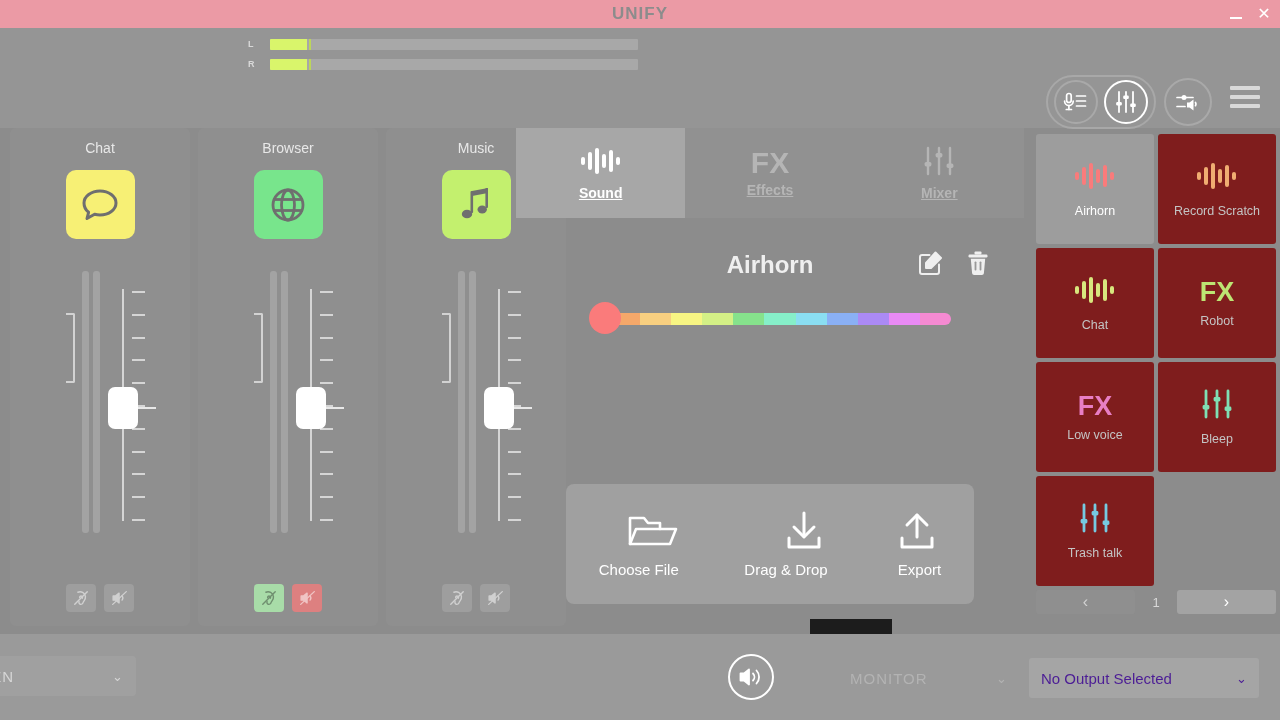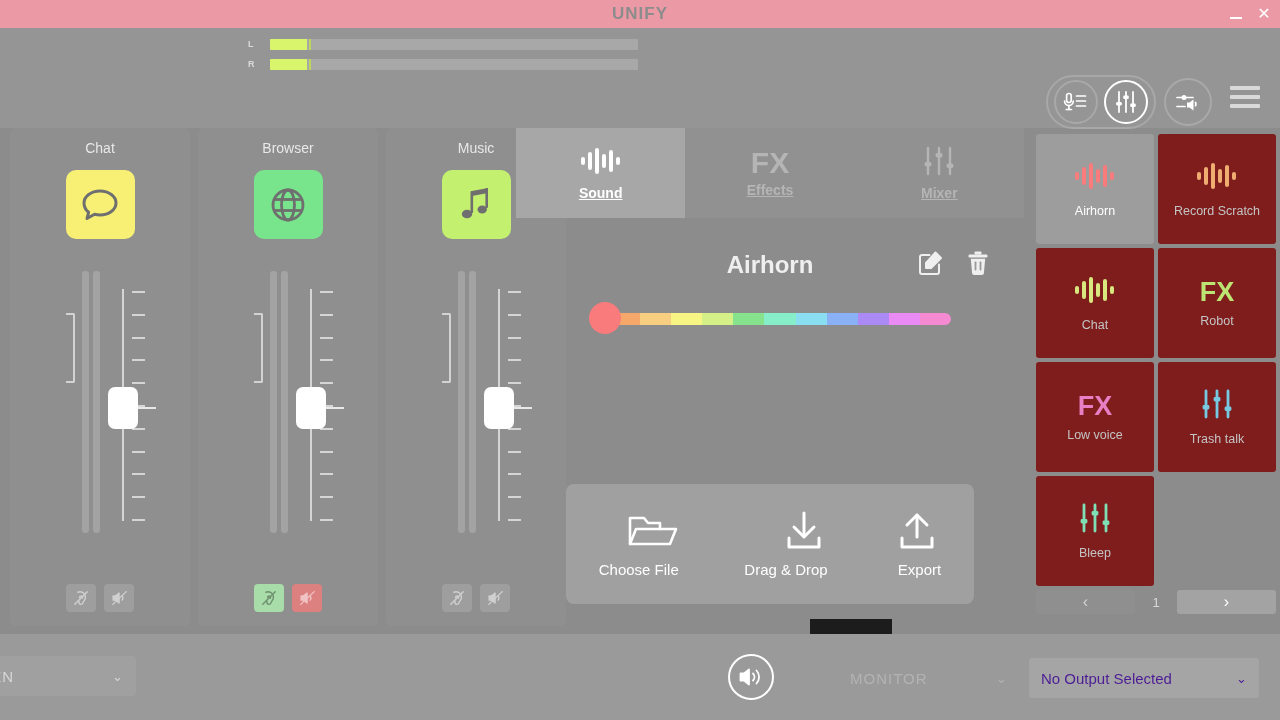--- a/index.html
+++ b/index.html
@@ -634,45 +634,45 @@
         <div class="plabel">Robot</div>
       </div>
 
       <div class="pad">
         <div class="fxtext" style="color:#e87ec4">FX</div>
         <div class="plabel">Low voice</div>
       </div>
 
       <div class="pad">
         <div>
+          <svg width="38" height="32" viewBox="0 0 36 32" fill="none" stroke="#7fdfb4" stroke-width="2.8" stroke-linecap="round">
+            <path d="M7 3v26"></path>
+              <path d="M18 3v26"></path>
+              <path d="M29 3v26"></path>
+            <rect x="3.6" y="17" width="6.8" height="4.4" rx="1.4" fill="#7fdfb4" stroke="none"></rect>
+            <rect x="14.6" y="9" width="6.8" height="4.4" rx="1.4" fill="#7fdfb4" stroke="none"></rect>
+            <rect x="25.6" y="18.5" width="6.8" height="4.4" rx="1.4" fill="#7fdfb4" stroke="none"></rect>
+          </svg>
+        </div>
+        <div class="plabel">Bleep</div>
+      </div>
+
+      <div class="pad">
+        <div>
           <svg width="38" height="32" viewBox="0 0 36 32" fill="none" stroke="#76c9e0" stroke-width="2.8" stroke-linecap="round">
             <path d="M7 3v26"></path>
               <path d="M18 3v26"></path>
               <path d="M29 3v26"></path>
             <rect x="3.6" y="17" width="6.8" height="4.4" rx="1.4" fill="#76c9e0" stroke="none"></rect>
             <rect x="14.6" y="9" width="6.8" height="4.4" rx="1.4" fill="#76c9e0" stroke="none"></rect>
             <rect x="25.6" y="18.5" width="6.8" height="4.4" rx="1.4" fill="#76c9e0" stroke="none"></rect>
           </svg>
         </div>
         <div class="plabel">Trash talk</div>
       </div>
-
-      <div class="pad">
-        <div>
-          <svg width="38" height="32" viewBox="0 0 36 32" fill="none" stroke="#7fdfb4" stroke-width="2.8" stroke-linecap="round">
-            <path d="M7 3v26"></path>
-              <path d="M18 3v26"></path>
-              <path d="M29 3v26"></path>
-            <rect x="3.6" y="17" width="6.8" height="4.4" rx="1.4" fill="#7fdfb4" stroke="none"></rect>
-            <rect x="14.6" y="9" width="6.8" height="4.4" rx="1.4" fill="#7fdfb4" stroke="none"></rect>
-            <rect x="25.6" y="18.5" width="6.8" height="4.4" rx="1.4" fill="#7fdfb4" stroke="none"></rect>
-          </svg>
-        </div>
-        <div class="plabel">Bleep</div>
-      </div>
     </div>
 
     <div class="pager">
       <div class="pgbtn prev">‹</div>
       <div class="pgnum">1</div>
       <div class="pgbtn next">›</div>
     </div>
   </div>
 
   <div class="footer">

